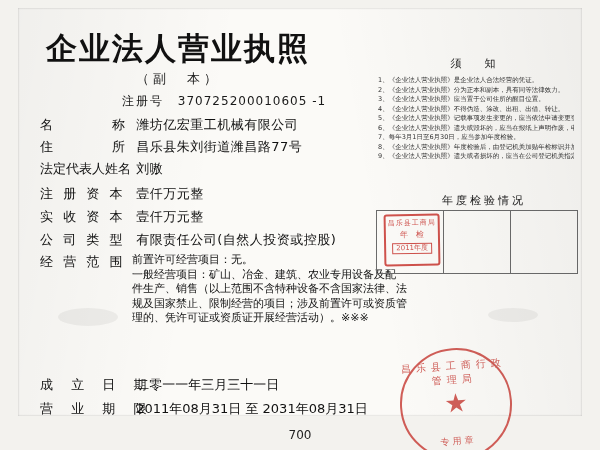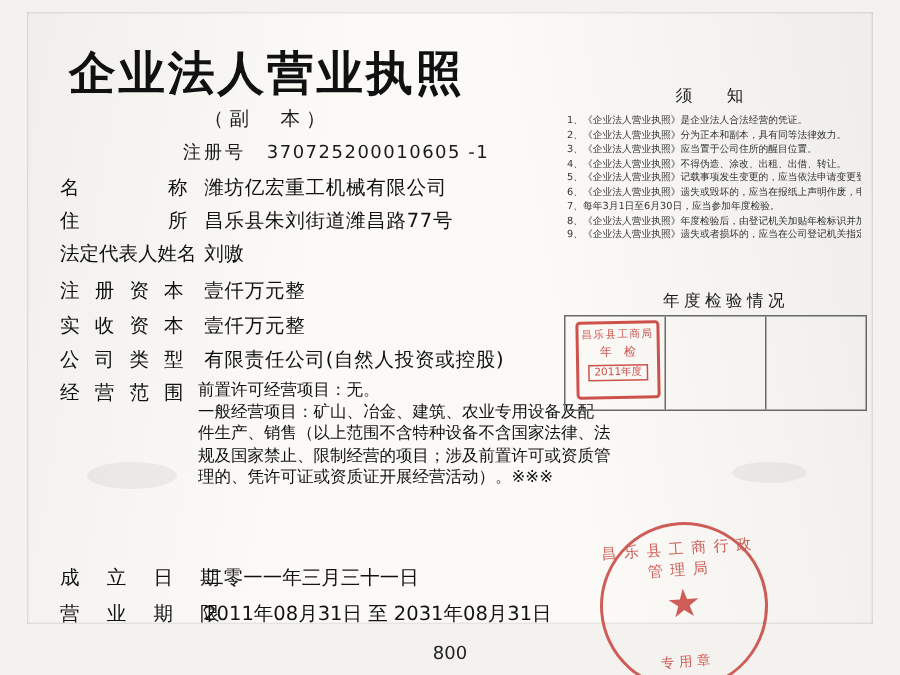--- a/index.html
+++ b/index.html
@@ -332,13 +332,13 @@
   <div class="foot-row f1">
     <span class="lbl">成 立 日 期</span>
     <span class="val">二零一一年三月三十一日</span>
   </div>
   <div class="foot-row f2">
     <span class="lbl">营 业 期 限</span>
     <span class="val">2011年08月31日 至 2031年08月31日</span>
   </div>
 </div>
 
-<div class="page-number">800</div>
+<div class="page-number">700</div>
 
 </body></html>

